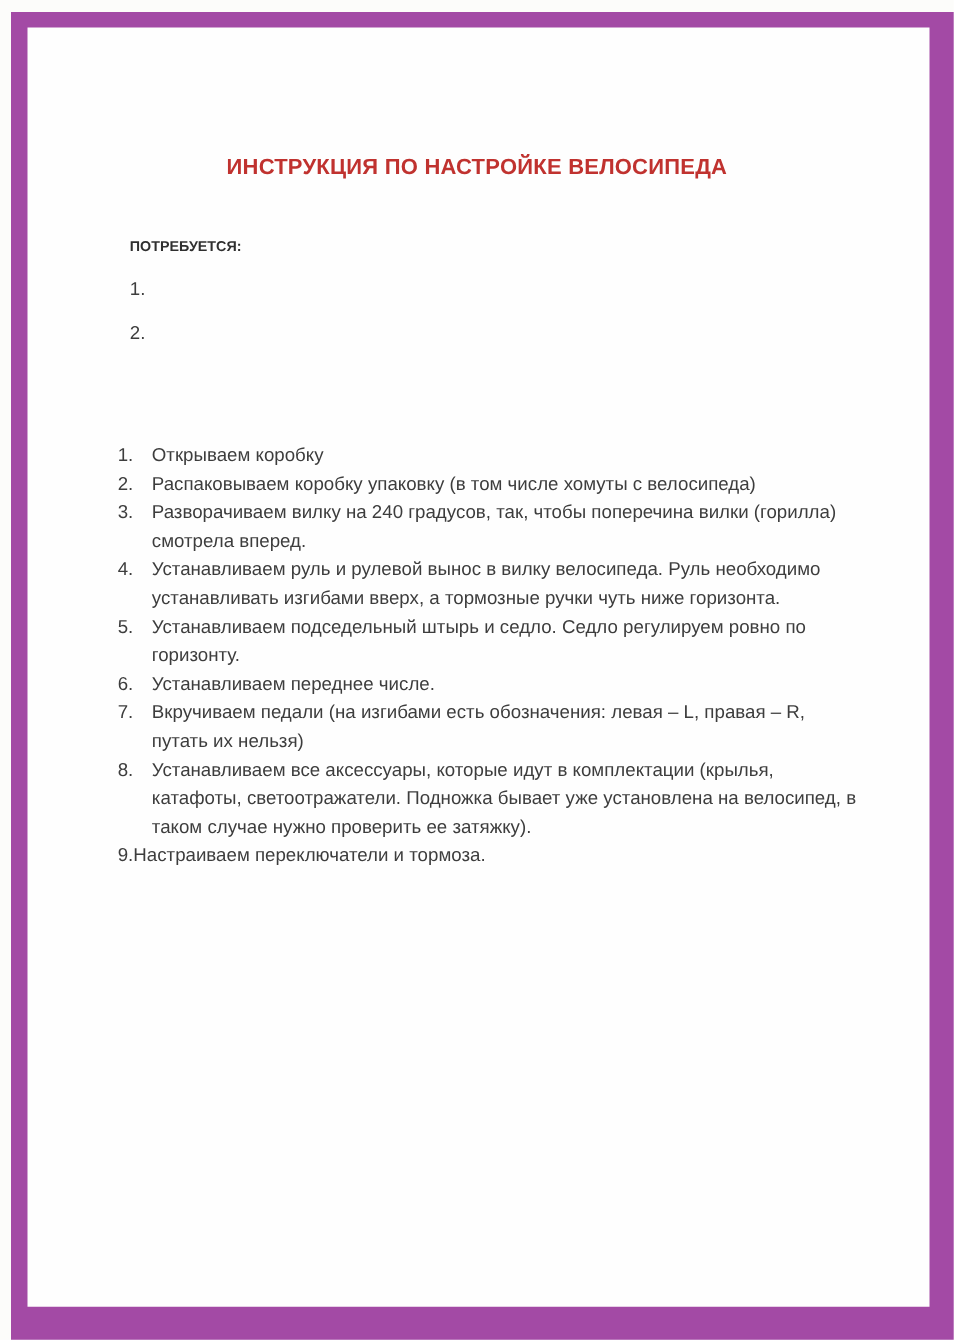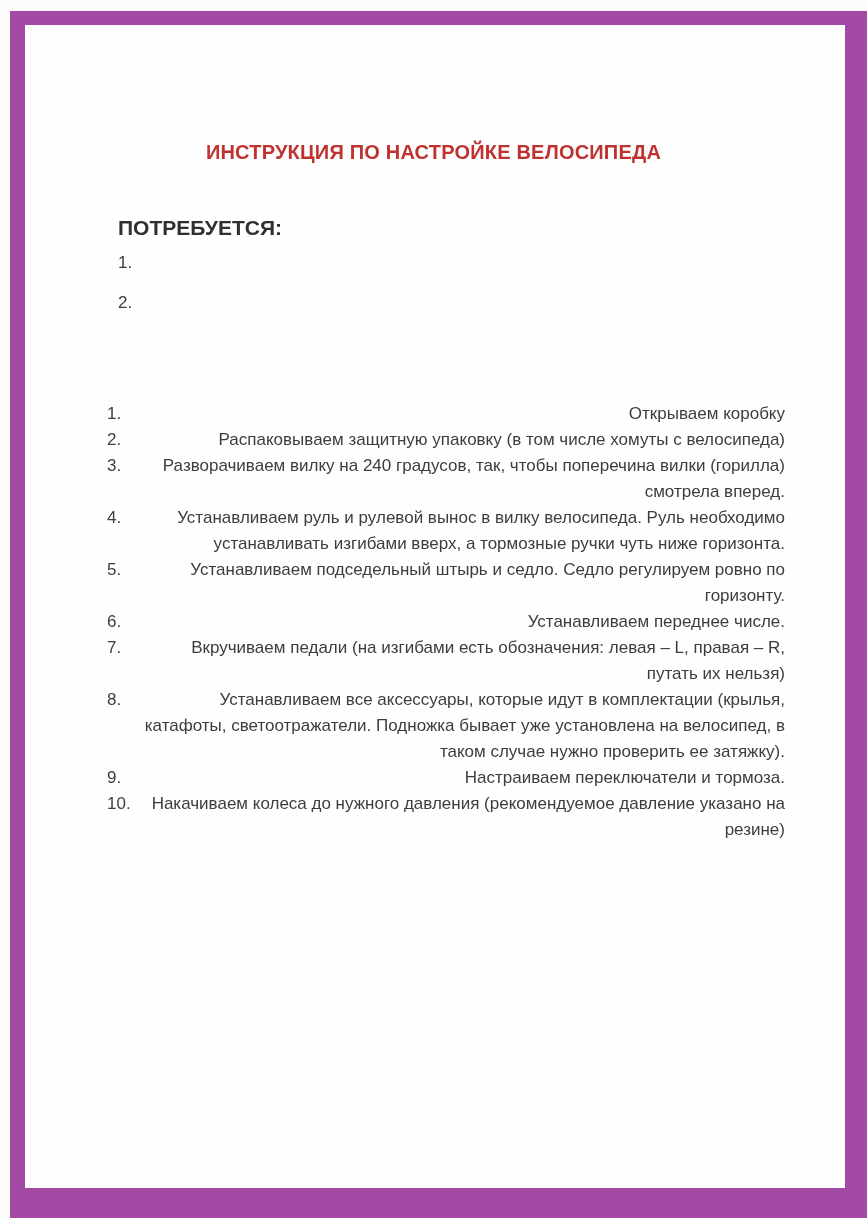--- a/index.html
+++ b/index.html
@@ -43,21 +43,21 @@
     text-align: center;
     font-size: 20px;
     font-weight: bold;
     letter-spacing: 0.2px;
     color: var(--title, #c0322f);
   }
   .req-heading {
     position: absolute;
     top: 216px;
     left: 118px;
-    font-size: 21px;
+    font-size: 13px;
     font-weight: bold;
     color: #2f2f2f;
   }
   .req-list {
     position: absolute;
     top: 250px;
     left: 118px;
     width: 620px;
     font-size: 17px;
     line-height: 26px;
@@ -84,21 +84,20 @@
   .step-num {
     width: 31px;
     flex-shrink: 0;
   }
   .step:last-child .step-num {
     width: auto;
     min-width: 0;
   }
   .step-text {
     flex: 1;
-    text-align: right;
   }
 </style>
 </head>
 <body>
 
 <div class="frame"></div>
 
 <div class="content">
 
   <h1 class="title">ИНСТРУКЦИЯ ПО НАСТРОЙКЕ ВЕЛОСИПЕДА</h1>
@@ -114,21 +113,21 @@
     </div>
   </div>
 
   <div class="steps">
     <div class="step">
       <span class="step-num">1.</span>
       <span class="step-text">Открываем коробку</span>
     </div>
     <div class="step">
       <span class="step-num">2.</span>
-      <span class="step-text">Распаковываем защитную упаковку (в том числе хомуты с велосипеда)</span>
+      <span class="step-text">Распаковываем коробку упаковку (в том числе хомуты с велосипеда)</span>
     </div>
     <div class="step">
       <span class="step-num">3.</span>
       <span class="step-text">Разворачиваем вилку на 240 градусов, так, чтобы поперечина вилки (горилла) смотрела вперед.</span>
     </div>
     <div class="step">
       <span class="step-num">4.</span>
       <span class="step-text">Устанавливаем руль и рулевой вынос в вилку велосипеда. Руль необходимо устанавливать изгибами вверх, а тормозные ручки чуть ниже горизонта.</span>
     </div>
     <div class="step">
@@ -144,19 +143,15 @@
       <span class="step-text">Вкручиваем педали (на изгибами есть обозначения: левая – L, правая – R, путать их нельзя)</span>
     </div>
     <div class="step">
       <span class="step-num">8.</span>
       <span class="step-text">Устанавливаем все аксессуары, которые идут в комплектации (крылья, катафоты, светоотражатели. Подножка бывает уже установлена на велосипед, в таком случае нужно проверить ее затяжку).</span>
     </div>
     <div class="step">
       <span class="step-num">9.</span>
       <span class="step-text">Настраиваем переключатели и тормоза.</span>
     </div>
-    <div class="step">
-      <span class="step-num">10.</span>
-      <span class="step-text">Накачиваем колеса до нужного давления (рекомендуемое давление указано на резине)</span>
-    </div>
   </div>
 
 </div>
 
 </body></html>

